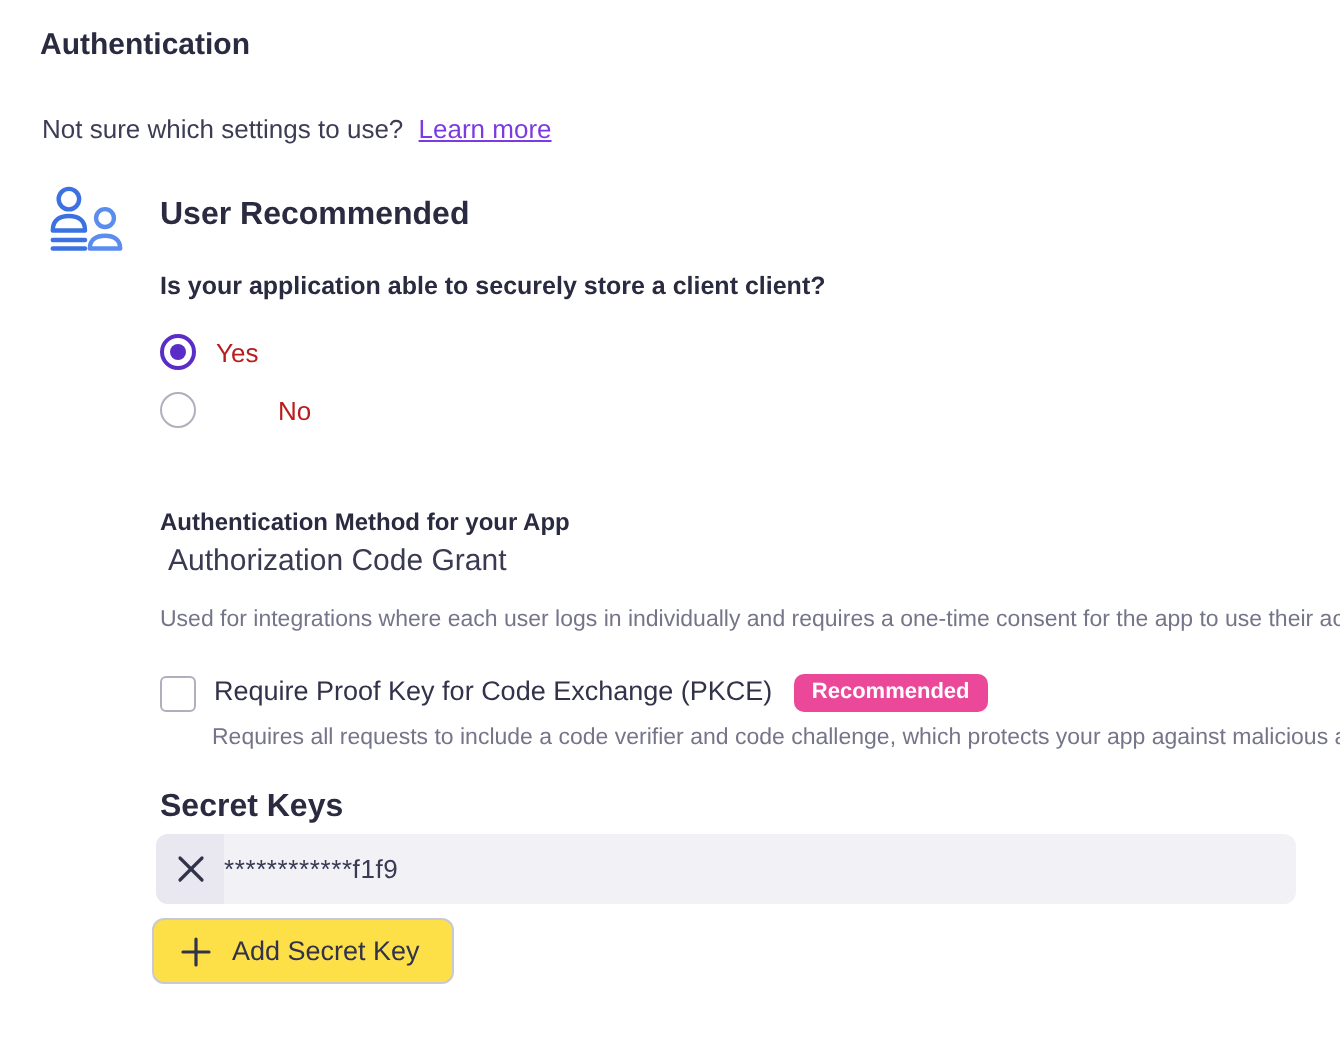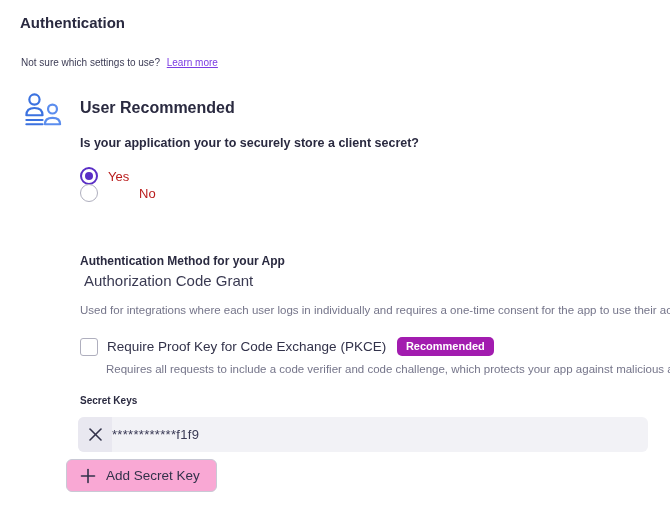--- a/index.html
+++ b/index.html
@@ -12,41 +12,41 @@
     overflow: hidden;
   }
   .canvas { position: relative; width: 670px; height: 532px; background: #fff; }
 
   .page-title {
     position: absolute; left: 20px; top: 14px;
     font-size: 15px; font-weight: bold; color: #2A2A40;
   }
   .subtitle {
     position: absolute; left: 21px; top: 57px;
-    font-size: 10px; color: #3C3C55;
+    font-size: 13px; color: #3C3C55;
   }
   .subtitle a, .learn-more {
     color: #7B3BE3; text-decoration: underline; cursor: pointer; margin-left: 4px;
   }
 
   .users-icon { position: absolute; left: 22px; top: 91px; width: 42px; height: 38px; }
 
   .section-title {
     position: absolute; left: 80px; top: 99px;
     font-size: 16px; font-weight: bold; color: #2A2A40;
   }
 
   .question {
     position: absolute; left: 80px; top: 136px;
     font-size: 12.5px; font-weight: bold; color: #2A2A40;
   }
 
   .radio-row { position: absolute; left: 80px; display: flex; align-items: center; gap: 10px; cursor: pointer; }
   .radio-row.yes { top: 167px; }
-  .radio-row.no  { top: 184px; gap: 41px; }
+  .radio-row.no  { top: 196px; gap: 41px; }
   .radio-circle {
     width: 18px; height: 18px; border-radius: 50%;
     border: 2px solid #5A2EC6; background: #fff;
     display: flex; align-items: center; justify-content: center;
     flex: none;
   }
   .radio-circle.unselected { border: 1.5px solid #AFAFBE; }
   .radio-dot { width: 8px; height: 8px; border-radius: 50%; background: #5A2EC6; }
   .radio-label { font-size: 13px; color: #b91c1c; }
 
@@ -67,53 +67,53 @@
     position: absolute; left: 80px; top: 337px;
     display: flex; align-items: center; gap: 9px;
   }
   .checkbox {
     width: 18px; height: 18px; border: 1.5px solid #AFAFBE; border-radius: 3px;
     background: #fff; cursor: pointer; flex: none;
   }
   .pkce-label { font-size: 13.5px; color: #32324A; cursor: pointer; }
   .badge {
     display: inline-block; margin-left: 7px;
-    background: #a21caf; color: #ffffff;
+    background: #ec4899; color: #ffffff;
     font-size: 11px; font-weight: bold;
     padding: 3px 9px 4px; border-radius: 5px;
     vertical-align: 1px;
   }
   .pkce-desc {
     position: absolute; left: 106px; top: 363px;
     font-size: 11.5px; color: #75758A; white-space: nowrap;
   }
 
   .secret-label {
     position: absolute; left: 80px; top: 395px;
-    font-size: 10px; font-weight: bold; color: #2A2A40;
+    font-size: 16px; font-weight: bold; color: #2A2A40;
   }
   .key-row {
     position: absolute; left: 78px; top: 417px;
     width: 570px; height: 35px;
     background: #F2F2F6; border-radius: 6px;
     display: flex; align-items: center;
   }
   .key-remove {
     width: 34px; height: 35px; flex: none;
     background: #E9E8F0; border-radius: 6px 0 0 6px;
     display: flex; align-items: center; justify-content: center;
     cursor: pointer; border: none;
   }
   .key-value {
     font-size: 13px; color: #3A3A55; letter-spacing: 0.3px;
   }
   .add-btn {
-    position: absolute; left: 66px; top: 459px;
+    position: absolute; left: 76px; top: 459px;
     height: 33px; padding: 0 16px 0 13px;
-    background: #f9a8d4; border: 1px solid #C9C9D5; border-radius: 6px;
+    background: #fde047; border: 1px solid #C9C9D5; border-radius: 6px;
     display: inline-flex; align-items: center; gap: 10px;
     font-family: "Liberation Sans", sans-serif;
     font-size: 13.5px; color: #32324A; cursor: pointer;
   }
 </style>
 </head>
 <body>
 
 <div class="canvas">
 
@@ -128,21 +128,21 @@
     <circle cx="13" cy="9" r="5.4" stroke="#3B72E0" stroke-width="2.3"></circle>
     <path d="M4.5 25.5 c0 -5.5 3.8 -7.6 8.5 -7.6 s8.5 2.1 8.5 7.6 z" stroke="#3B72E0" stroke-width="2.3" stroke-linejoin="round"></path>
     <line x1="4.5" y1="30.5" x2="21.5" y2="30.5" stroke="#3B72E0" stroke-width="2.3" stroke-linecap="round"></line>
     <line x1="4.5" y1="35" x2="21.5" y2="35" stroke="#3B72E0" stroke-width="2.3" stroke-linecap="round"></line>
     <circle cx="32" cy="19" r="4.7" stroke="#5B8DEE" stroke-width="2.3"></circle>
     <path d="M24 35 c0 -4.8 3.4 -6.7 8 -6.7 s8 1.9 8 6.7 z" stroke="#5B8DEE" stroke-width="2.3" stroke-linejoin="round"></path>
   </svg>
 
   <div class="section-title">User Recommended</div>
 
-  <div class="question">Is your application your to securely store a client secret?</div>
+  <div class="question">Is your application able to securely store a client client?</div>
 
   <div class="radio-row yes">
     <span class="radio-circle">
       <span class="radio-dot"></span>
     </span>
     <span class="radio-label">Yes</span>
   </div>
 
   <div class="radio-row no">
     <span class="radio-circle unselected"></span>

